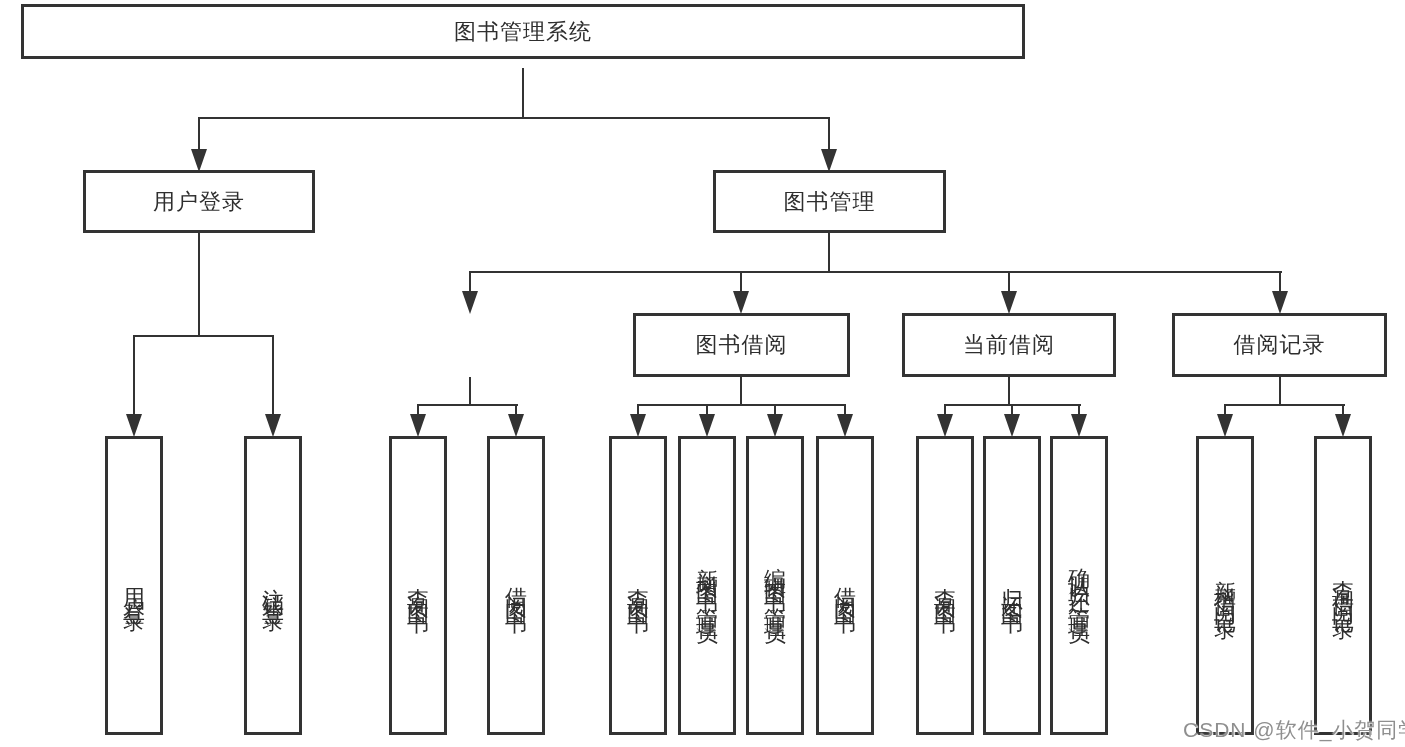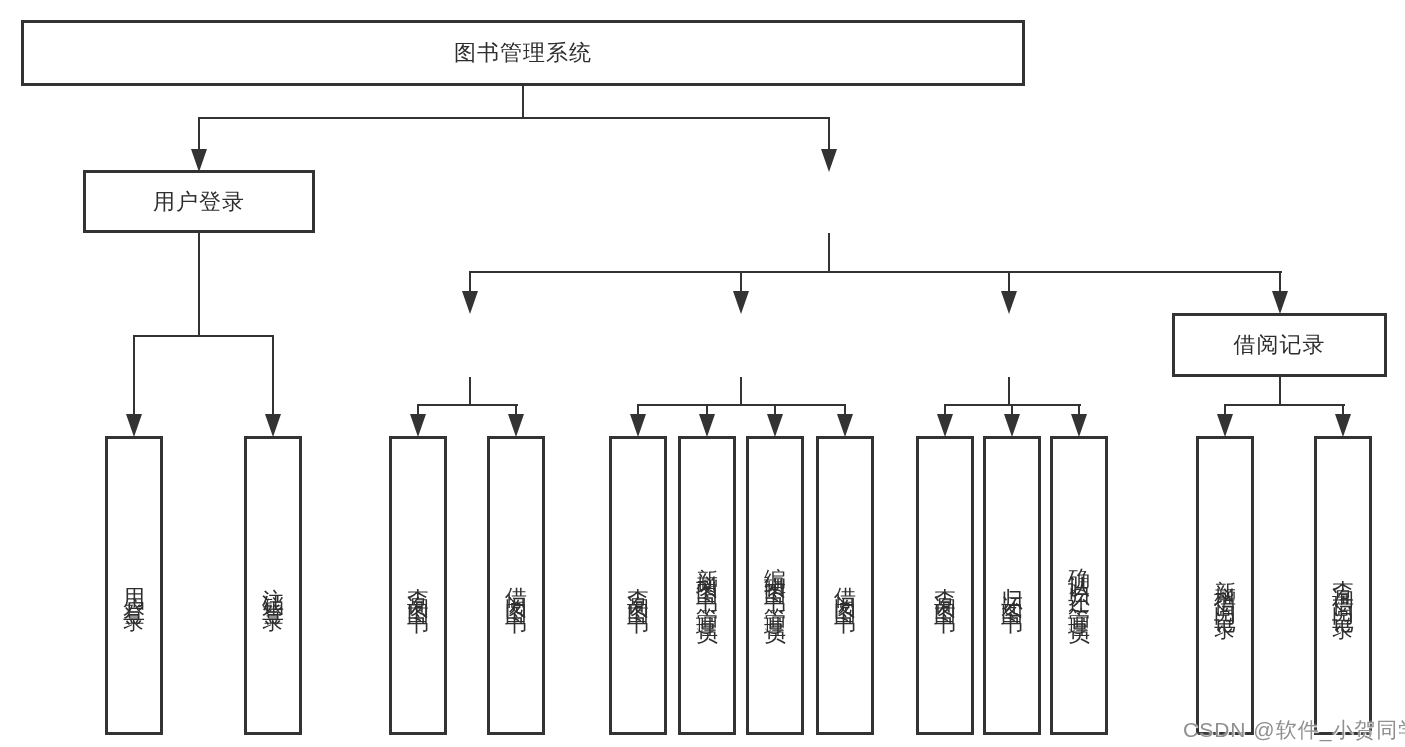--- a/index.html
+++ b/index.html
@@ -128,28 +128,37 @@
   <div class="vline" style="left:1078px;top:404px;height:12px"></div>
   <div class="ah" style="left:1071px;top:414px"></div>
 
   <div class="vline" style="left:1279px;top:377px;height:28px"></div>
   <div class="hline" style="left:1224px;top:404px;width:121px"></div>
   <div class="vline" style="left:1224px;top:404px;height:12px"></div>
   <div class="ah" style="left:1217px;top:414px"></div>
   <div class="vline" style="left:1342px;top:404px;height:12px"></div>
   <div class="ah" style="left:1335px;top:414px"></div>
 
-  <div class="hbox" style="left:21px;top:20px;width:1004px;height:66px">
+  <div class="hbox" style="left:21px;top:4px;width:1004px;height:55px">
     <span>图书管理系统</span>
   </div>
 
   <div class="hbox" style="left:83px;top:170px;width:232px;height:63px">
     <span>用户登录</span>
   </div>
-
+  <div class="hbox" style="left:713px;top:170px;width:233px;height:63px">
+    <span>图书管理</span>
+  </div>
+
+  <div class="hbox" style="left:633px;top:313px;width:217px;height:64px">
+    <span>图书借阅</span>
+  </div>
+  <div class="hbox" style="left:902px;top:313px;width:214px;height:64px">
+    <span>当前借阅</span>
+  </div>
   <div class="hbox" style="left:1172px;top:313px;width:215px;height:64px">
     <span>借阅记录</span>
   </div>
 
   <div class="vbox" style="left:105px">
     <span>用户登录</span>
   </div>
   <div class="vbox" style="left:244px">
     <span>注销登录</span>
   </div>

